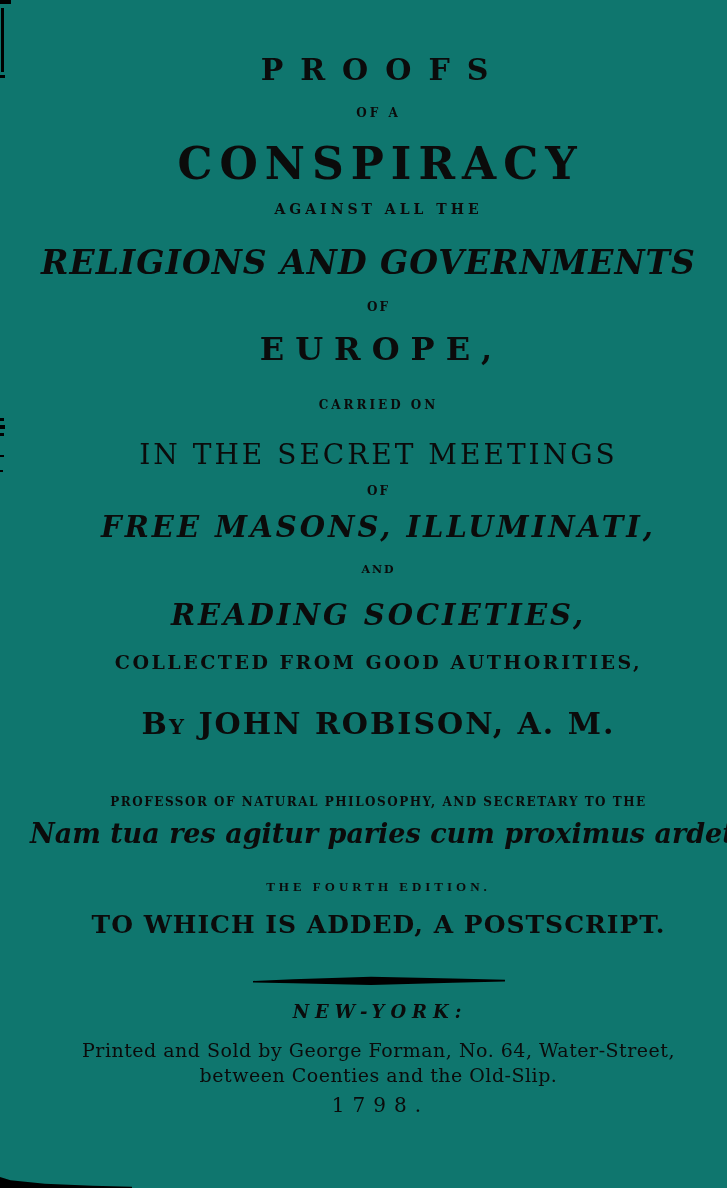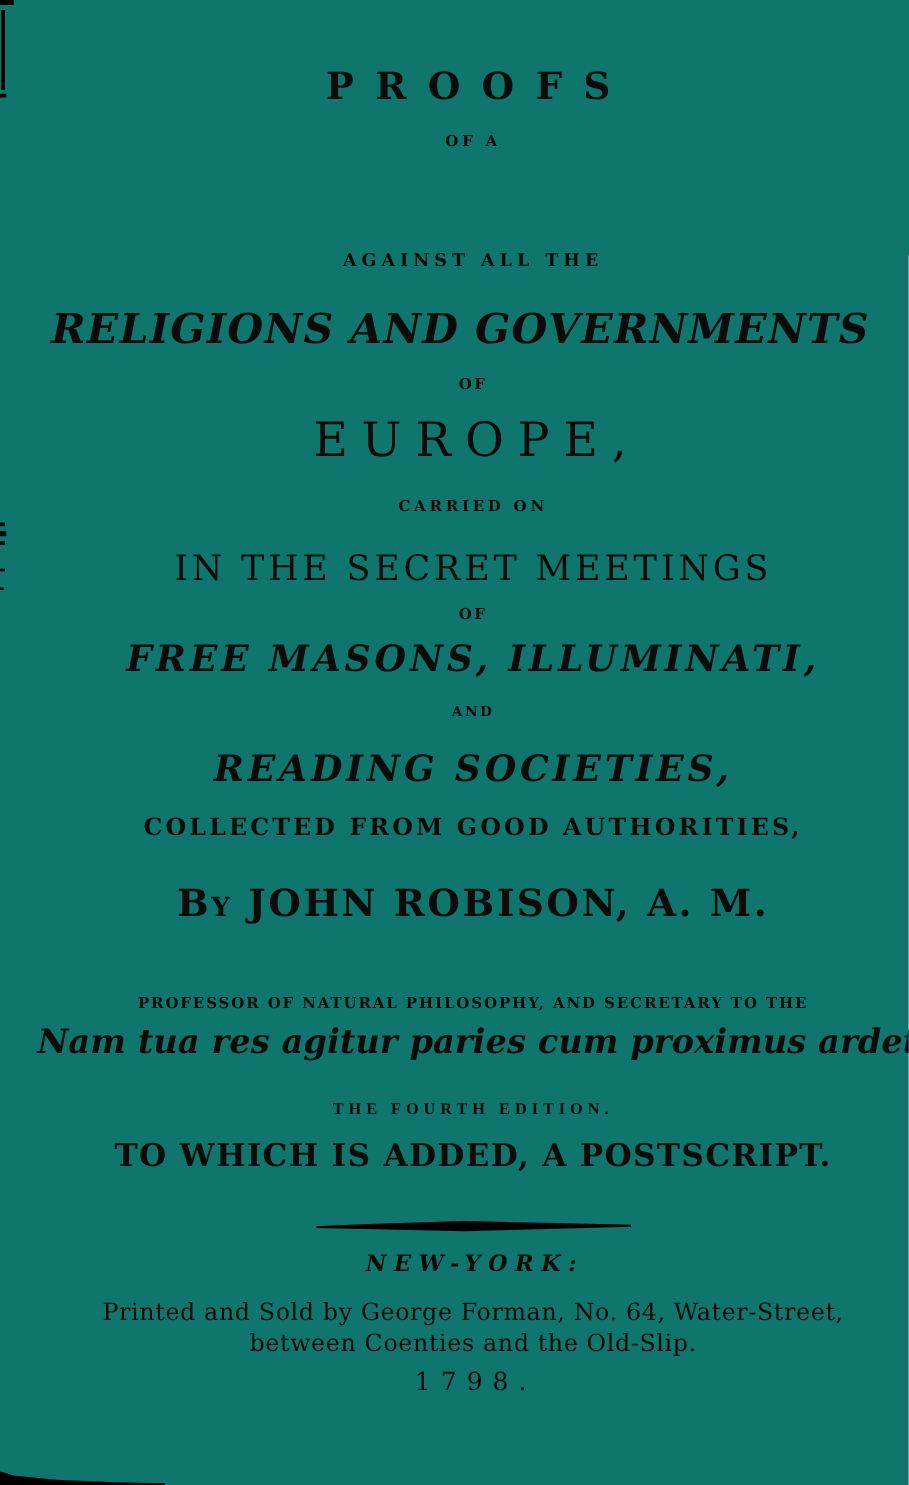--- a/index.html
+++ b/index.html
@@ -24,21 +24,21 @@
     white-space: nowrap;
     color: #0b0b0b;
   }
   
   .l-proofs        { top: 52px;  font-size: 30px; font-weight: bold; letter-spacing: 17px; padding-left: 9px; }
   .l-ofa           { top: 106px; font-size: 12px; font-weight: bold; letter-spacing: 3px; }
   .l-conspiracy    { top: 138px; font-size: 44px; font-weight: bold; letter-spacing: 7px; padding-left: 4px; }
   .l-against       { top: 201px; font-size: 14px; font-weight: bold; letter-spacing: 4px; }
   .l-religions     { top: 243px; font-size: 33px; font-weight: bold; font-style: italic; letter-spacing: 1px; left: 10px; }
   .l-of1           { top: 300px; font-size: 12px; font-weight: bold; letter-spacing: 2px; }
-  .l-europe        { top: 330px; font-size: 38px; font-weight: normal; letter-spacing: 11px; padding-left: 6px; }
+  .l-europe        { top: 330px; font-size: 32px; font-weight: bold; letter-spacing: 11px; padding-left: 6px; }
   .l-carried       { top: 398px; font-size: 12px; font-weight: bold; letter-spacing: 3px; }
   .l-meetings      { top: 438px; font-size: 28px; font-weight: normal; letter-spacing: 3px; }
   .l-of2           { top: 484px; font-size: 12px; font-weight: bold; letter-spacing: 2px; }
   .l-masons        { top: 510px; font-size: 29px; font-weight: bold; font-style: italic; letter-spacing: 3px; }
   .l-and           { top: 563px; font-size: 11px; font-weight: bold; letter-spacing: 2px; }
   .l-reading       { top: 598px; font-size: 29px; font-weight: bold; font-style: italic; letter-spacing: 3px; }
   .l-collected     { top: 651px; font-size: 19px; font-weight: bold; letter-spacing: 2.5px; }
   .l-author        { top: 688px; font-size: 30px; font-weight: bold; font-variant: small-caps; letter-spacing: 2px; margin-top: 18px; }
   .l-prof1         { top: 795px; font-size: 12px; font-weight: bold; letter-spacing: 1.5px; }
   .l-prof2         { top: 784px; font-size: 12px; font-weight: bold; letter-spacing: 1.5px; }
@@ -74,20 +74,21 @@
     clip-path: polygon(0 0, 8% 30%, 34% 62%, 70% 80%, 100% 88%, 100% 100%, 0 100%);
   }
 </style>
 </head>
 <body>
 
 <div class="page">
 
   <div class="line l-proofs">PROOFS</div>
   <div class="line l-ofa">OF A</div>
+  <div class="line l-conspiracy">CONSPIRACY</div>
   <div class="line l-religions">RELIGIONS AND GOVERNMENTS</div>
   <div class="line l-against">AGAINST ALL THE</div>
   <div class="line l-of1">OF</div>
   <div class="line l-europe">EUROPE,</div>
   <div class="line l-carried">CARRIED ON</div>
   <div class="line l-meetings">IN THE SECRET MEETINGS</div>
   <div class="line l-of2">OF</div>
   <div class="line l-masons">FREE MASONS, ILLUMINATI,</div>
   <div class="line l-reading">READING SOCIETIES,</div>
   <div class="line l-and">AND</div>

